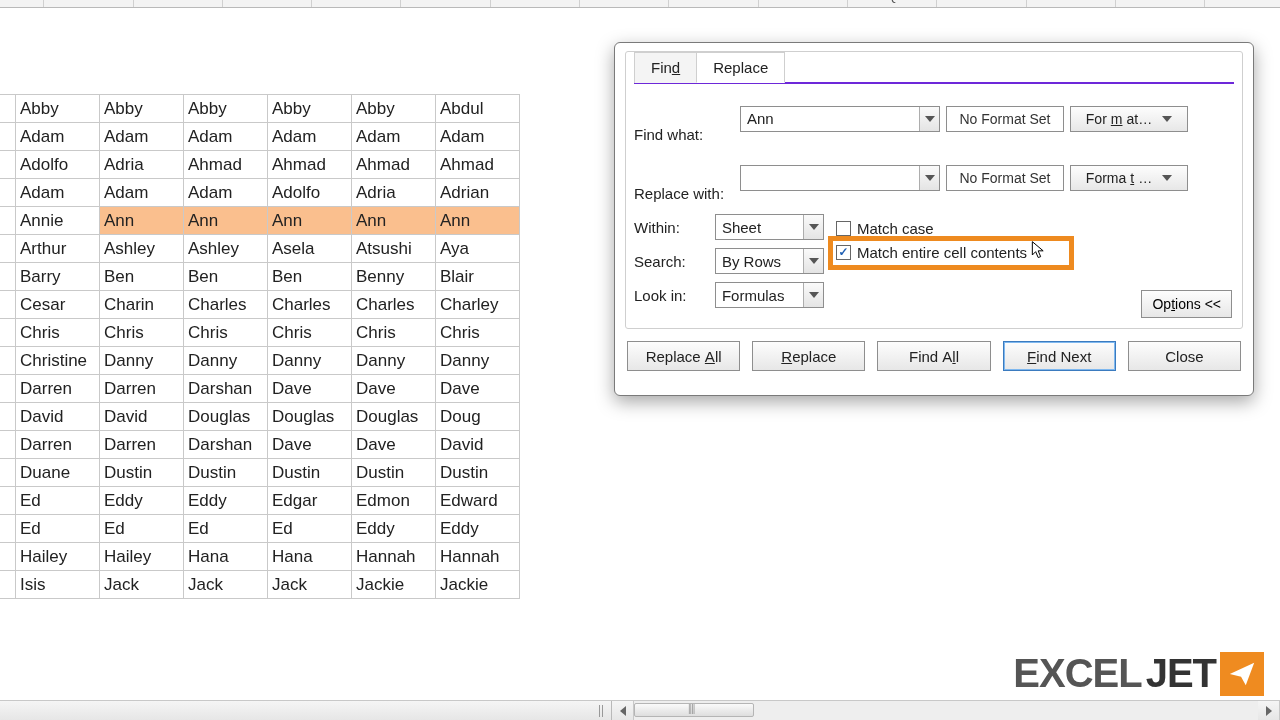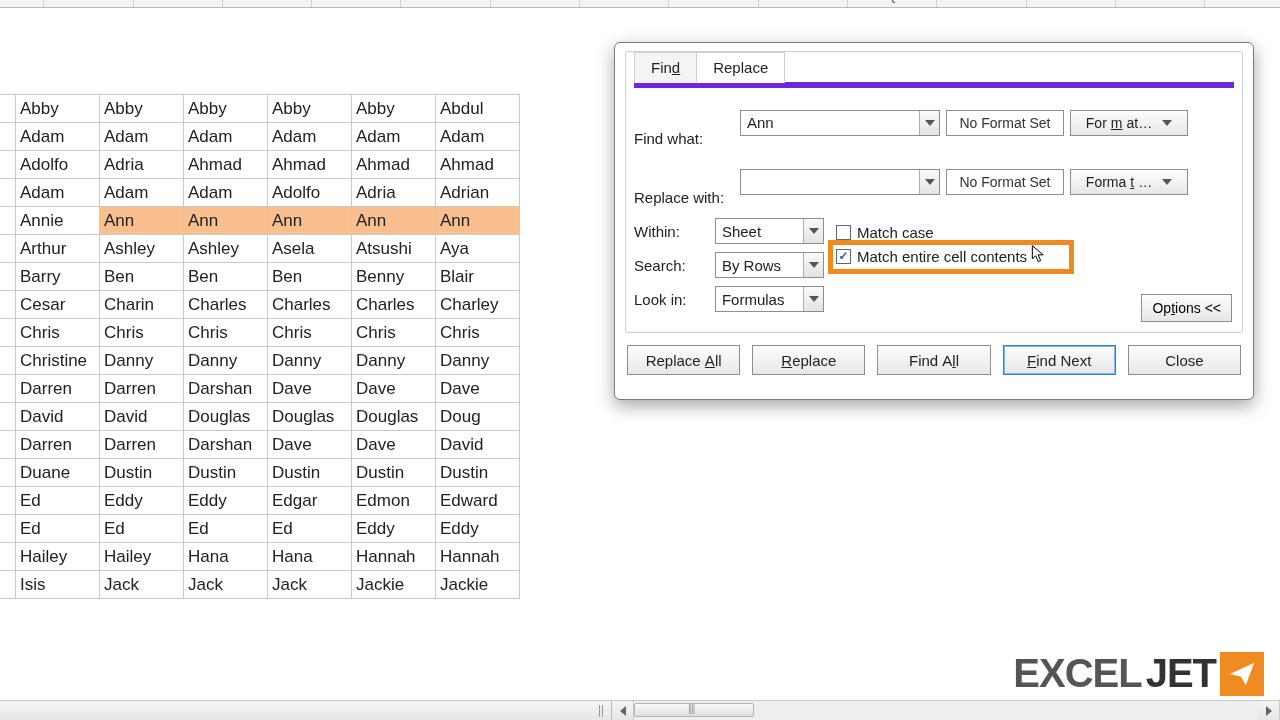--- a/index.html
+++ b/index.html
@@ -101,21 +101,21 @@
   .content-frame {
     border: 1px solid #cfcfcf;
     border-radius: 3px;
     padding: 0 8px 12px 8px;
   }
 
   
   .tabs {
     display: flex;
     margin-top: -1px;
-    border-bottom: 6px solid #6d28d9;
+    border-bottom: 2px solid #6d28d9;
   }
   .tab {
     padding: 6px 16px 6px 16px;
     border: 1px solid #cfcfcf;
     border-bottom: none;
     margin-right: -1px;
     background: #f4f4f4;
     font-size: 15px;
     position: relative;
     top: 1px;

